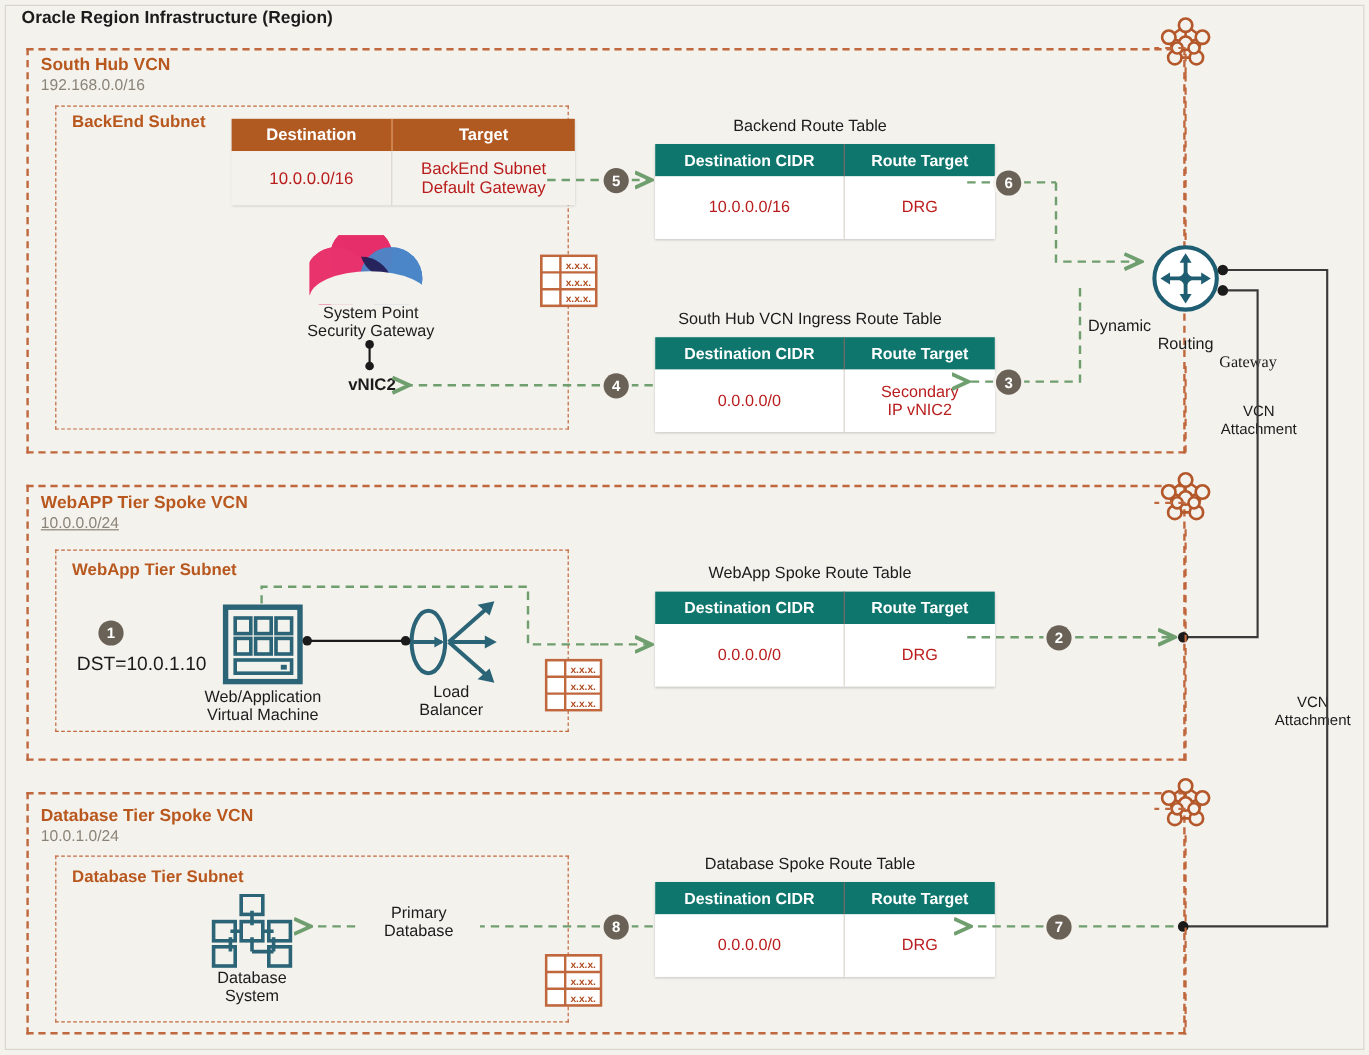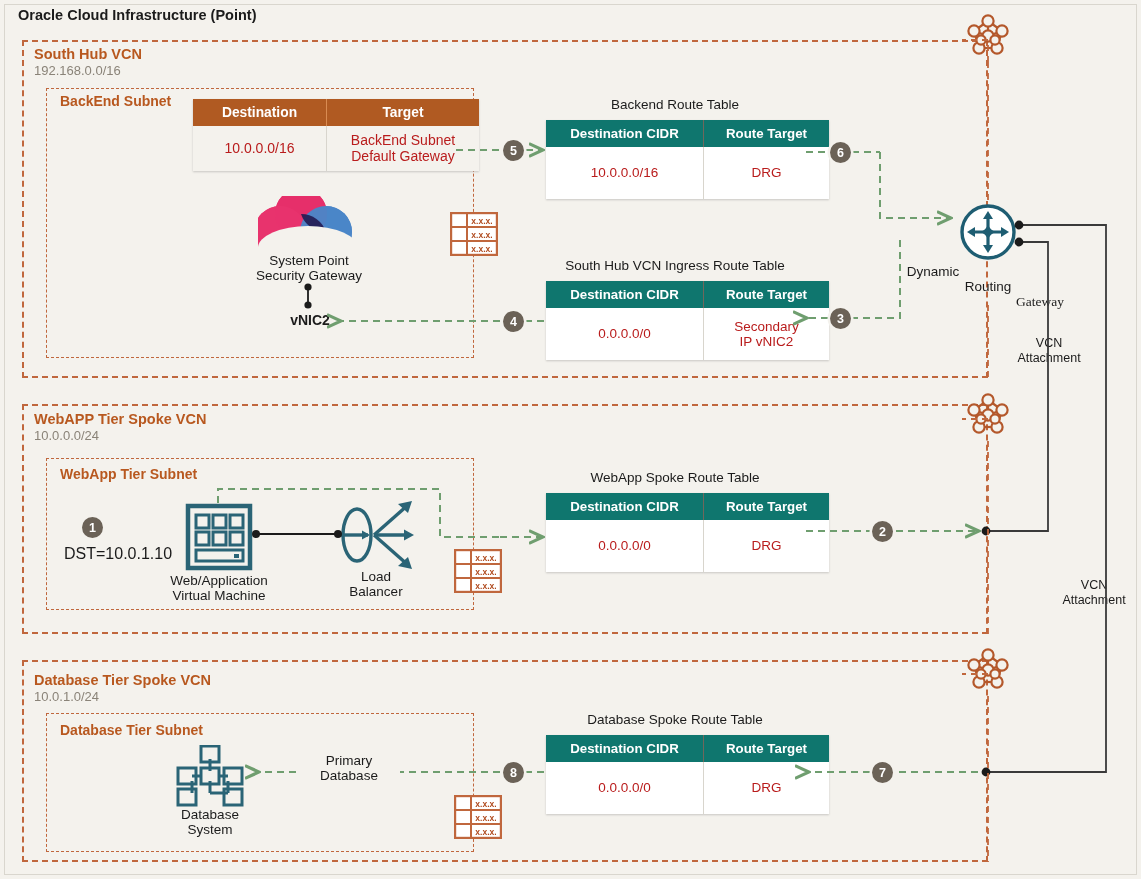--- a/index.html
+++ b/index.html
@@ -107,21 +107,21 @@
 
   
   svg.overlay{position:absolute;left:0;top:0;width:1141px;height:879px;pointer-events:none;}
 </style>
 </head>
 <body>
 
 <div id="root">
 
   <div class="abs" id="region-frame"></div>
-  <div class="abs" id="region-title">Oracle Cloud Infrastructure (Point)</div>
+  <div class="abs" id="region-title">Oracle Region Infrastructure (Region)</div>
 
   <div class="abs vcn" style="left:22px;top:40px;width:966px;height:338px;"></div>
   <div class="abs vcn-name" style="left:34px;top:46px;">South Hub VCN</div>
   <div class="abs vcn-cidr" style="left:34px;top:63px;">192.168.0.0/16</div>
   <div class="abs subnet" style="left:46px;top:88px;width:428px;height:270px;"></div>
   <div class="abs subnet-name" style="left:60px;top:93px;">BackEnd Subnet</div>
 
   <div class="abs rt" style="left:193px;top:99px;">
     <table class="rtab rtab-orange" style="width:261px;">
       <tbody>
@@ -205,21 +205,21 @@
         <td style="height:38px;">0.0.0.0/0</td>
         <td style="white-space:pre-line;">Secondary
 IP vNIC2</td>
       </tr>
     </tbody>
       </table>
   </div>
 
   <div class="abs vcn" style="left:22px;top:404px;width:966px;height:230px;"></div>
   <div class="abs vcn-name" style="left:34px;top:411px;">WebAPP Tier Spoke VCN</div>
-  <div class="abs vcn-cidr" style="left:34px;top:428px;">10.0.0.0/24</div>
+  <div class="abs vcn-cidr" style="left:34px;top:428px;text-decoration:underline;">10.0.0.0/24</div>
   <div class="abs subnet" style="left:46px;top:458px;width:428px;height:152px;"></div>
   <div class="abs subnet-name" style="left:60px;top:466px;">WebApp Tier Subnet</div>
 
   <div class="abs lbl" style="left:64px;top:545px;width:92px;font-size:16px;">DST=10.0.1.10</div>
 
   <div class="abs" style="left:185px;top:503px;">
     <svg width="68" height="68" viewBox="0 0 68 68">
       <rect x="3" y="3" width="62" height="62" fill="none" stroke="#2a6476" stroke-width="4.5"></rect>
       <rect x="11" y="12" width="13" height="13" fill="none" stroke="#2a6476" stroke-width="3"></rect>
       <rect x="28" y="12" width="13" height="13" fill="none" stroke="#2a6476" stroke-width="3"></rect>

